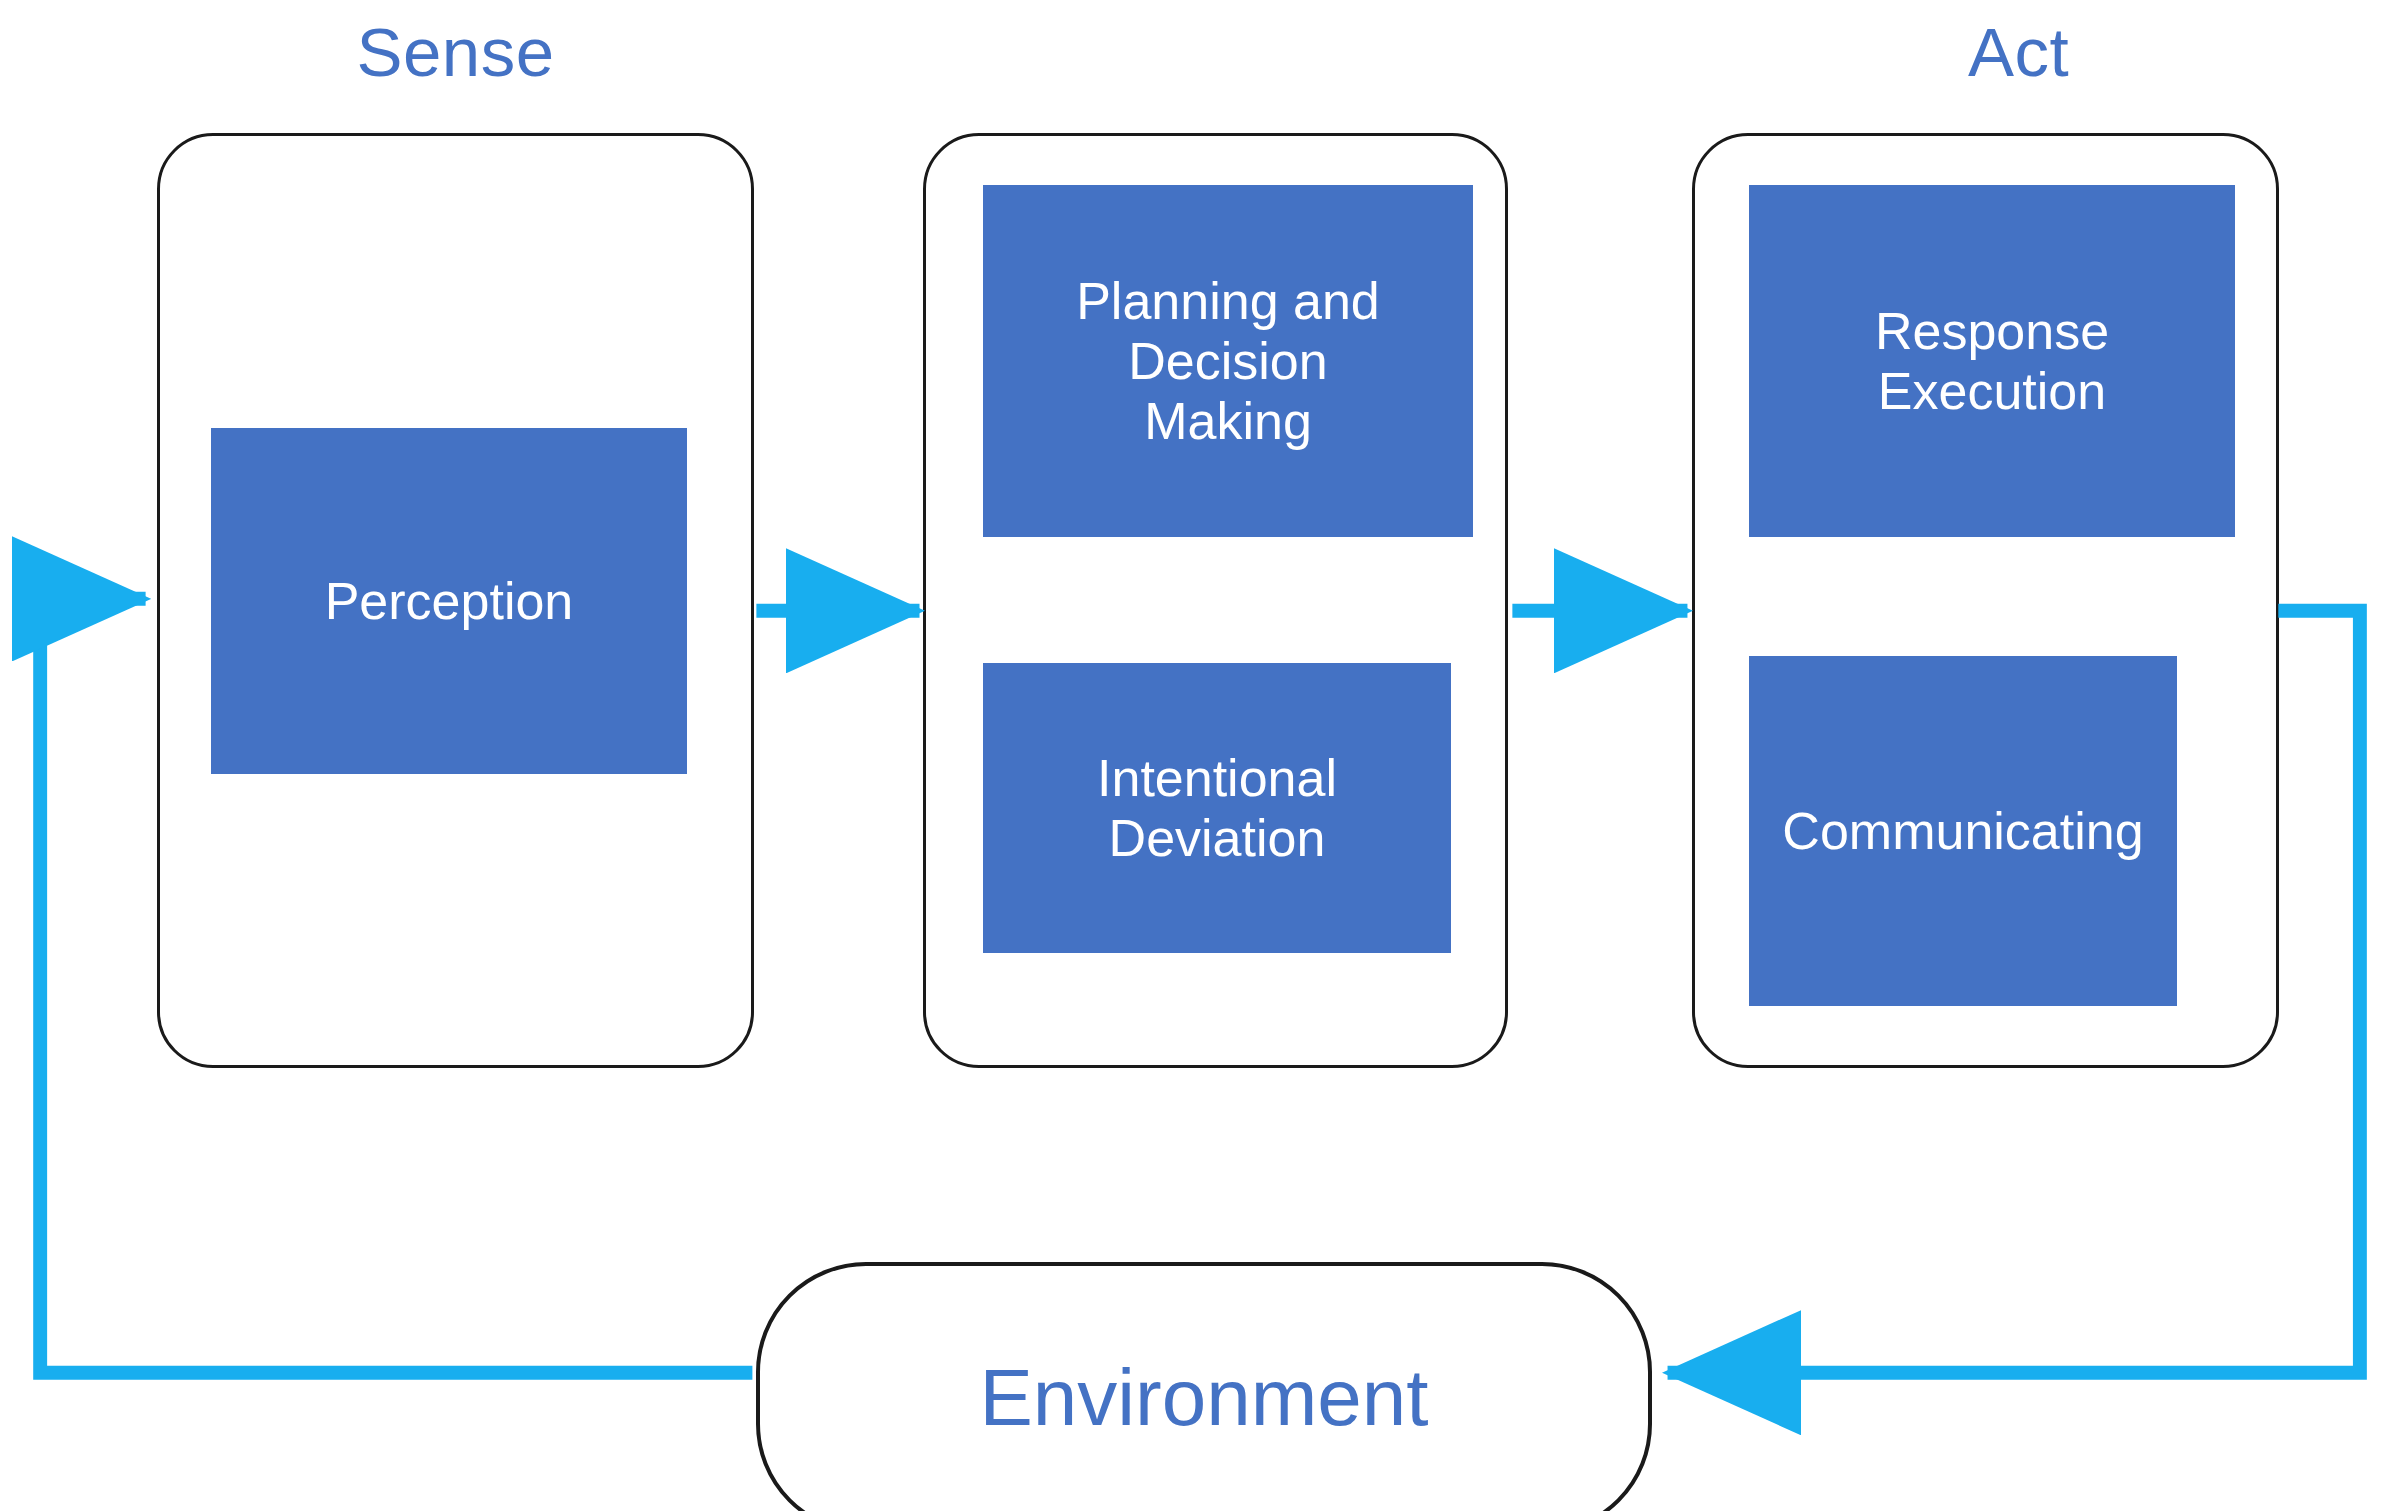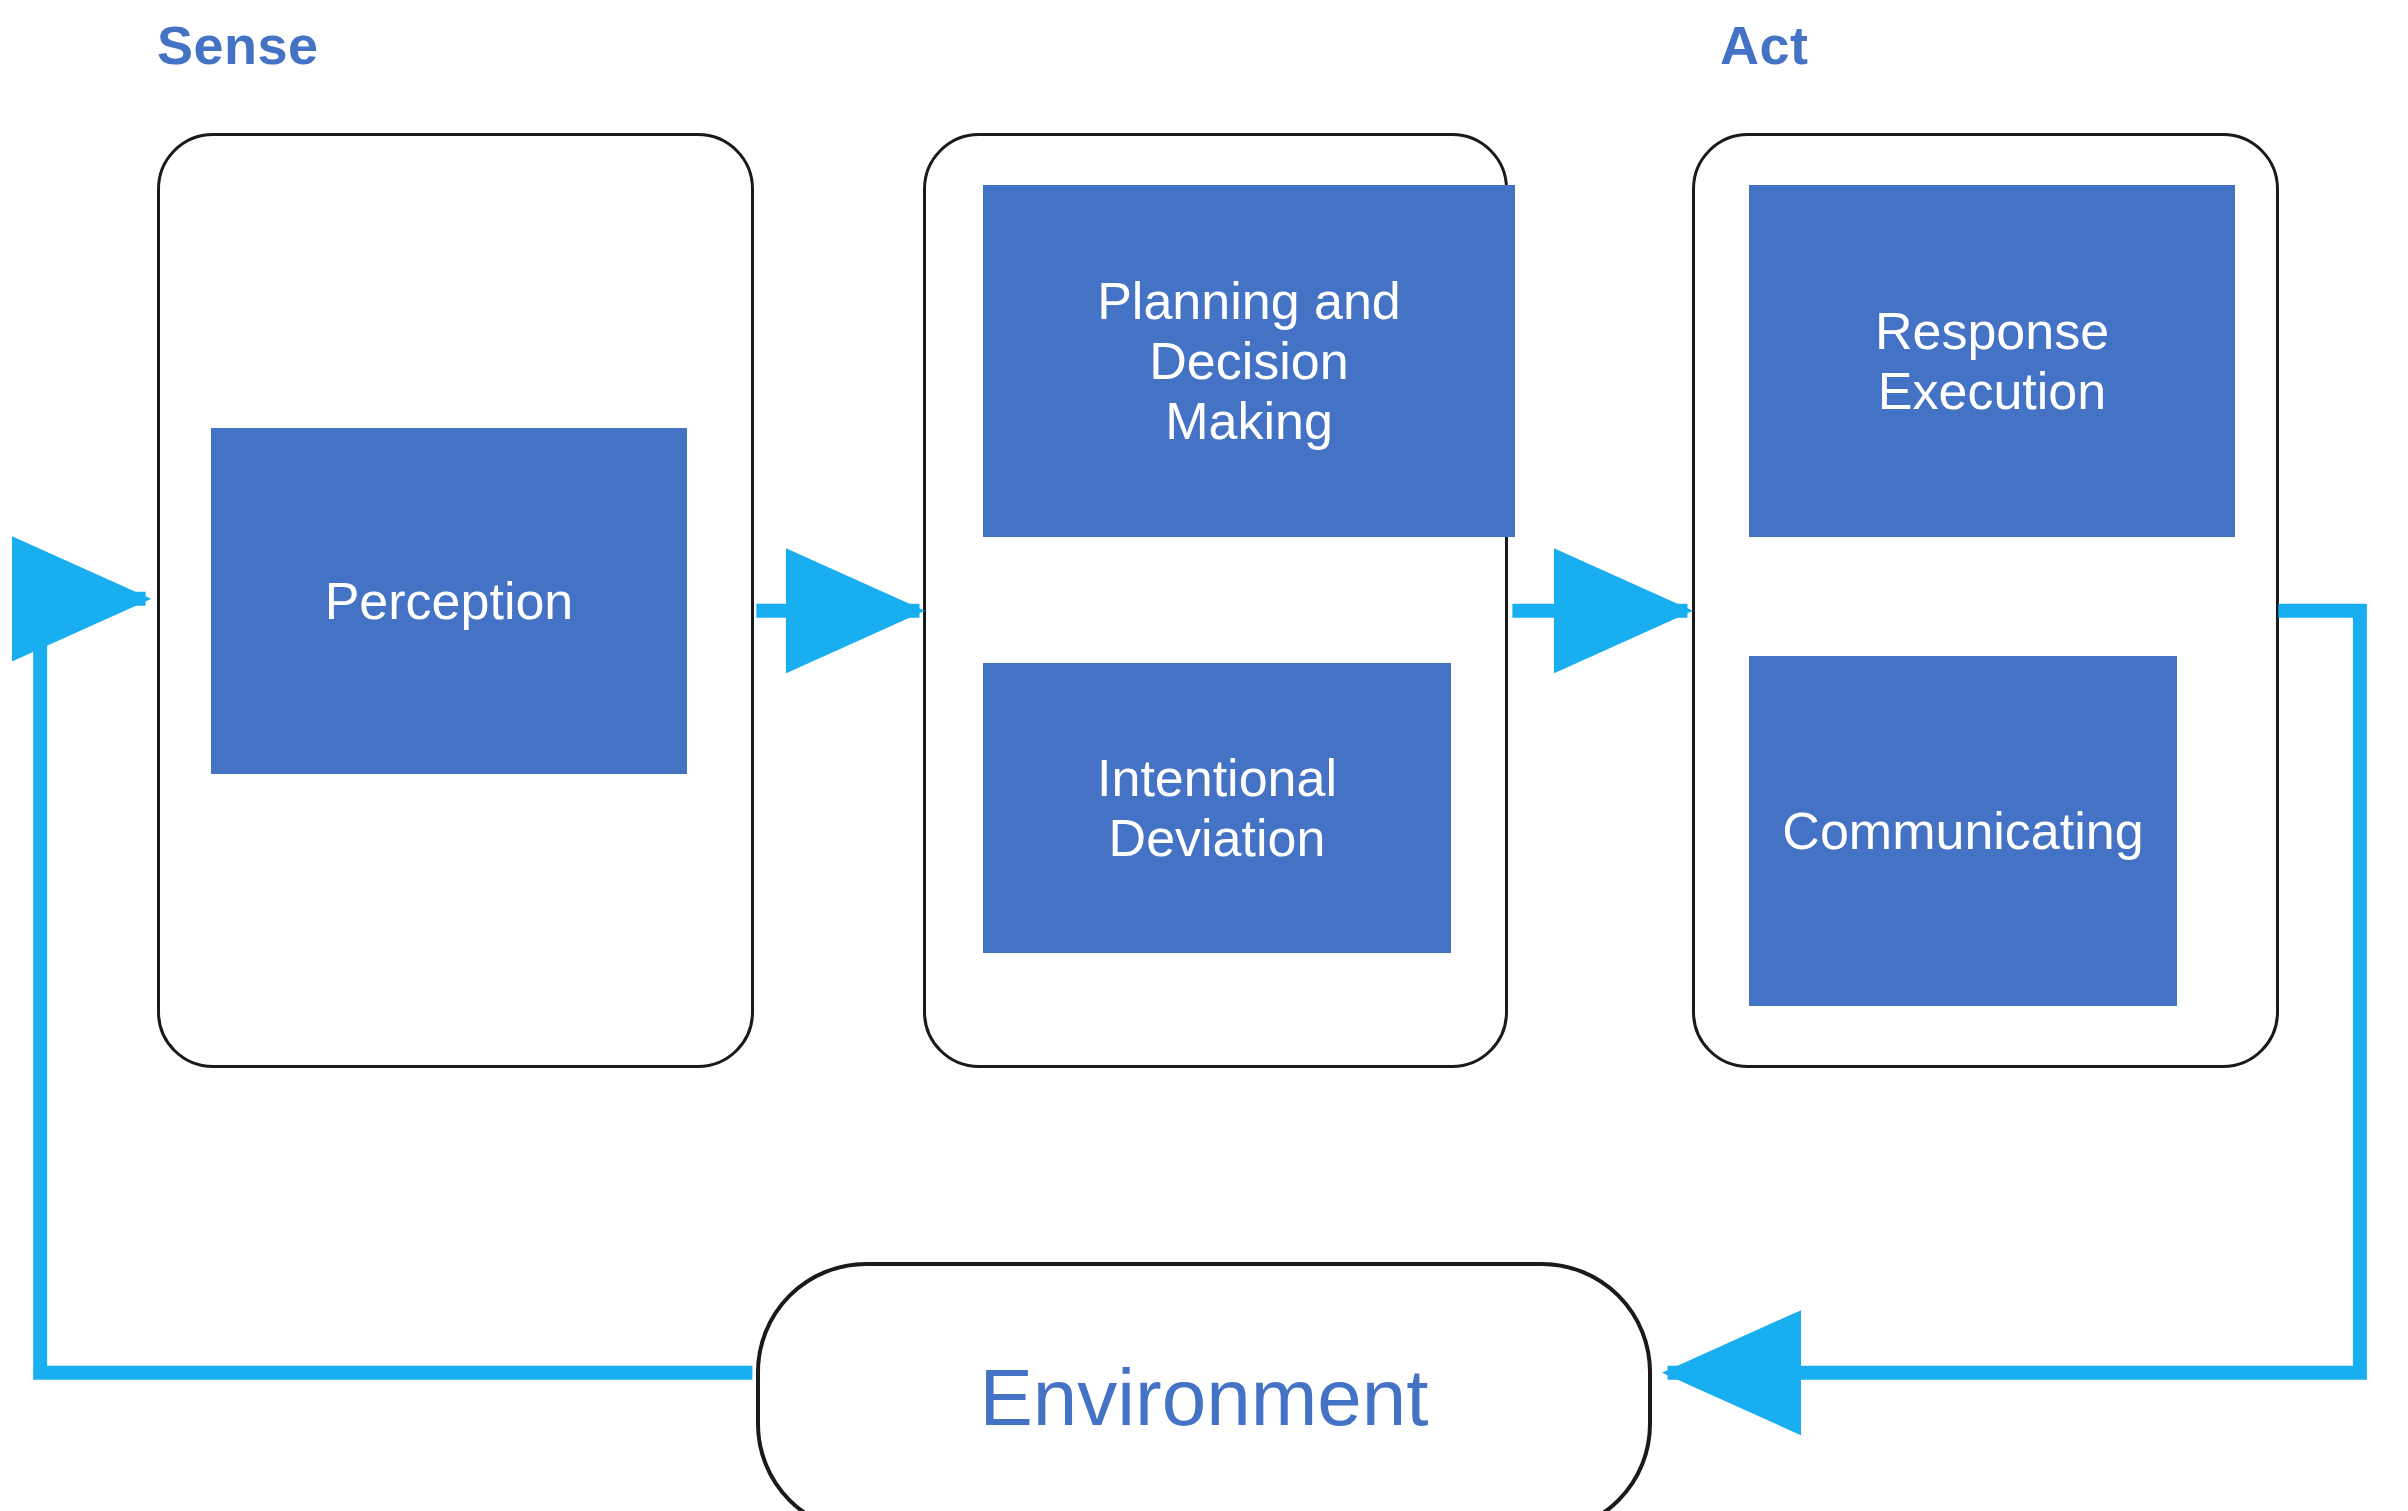--- a/index.html
+++ b/index.html
@@ -12,23 +12,24 @@
     width: 2409px;
     height: 1511px;
     background: #ffffff;
     overflow: hidden;
     font-family: "Liberation Sans", sans-serif;
   }
 
   
   .col-heading {
     position: absolute;
+    text-align: center;
     color: #4472C4;
-    font-size: 54px;
-    font-weight: 700;
+    font-size: 69px;
+    font-weight: 400;
     line-height: 1;
     letter-spacing: 0.5px;
     white-space: nowrap;
   }
   #heading-sense  { left: 157px;  top: 18px; width: 597px; }
   #heading-decide { left: 923px;  top: 18px; width: 597px; }
   #heading-act    { left: 1720px; top: 18px; width: 597px; }
 
   
   .stage-box {
@@ -52,21 +53,21 @@
     justify-content: center;
     text-align: center;
     font-size: 52px;
     font-weight: 400;
     line-height: 1.16;
     box-sizing: border-box;
     padding: 4px 10px;
     white-space: pre-line;
   }
   #block-perception        { left: 211px;  top: 428px; width: 476px; height: 346px; }
-  #block-planning          { left: 983px;  top: 185px; width: 532px; height: 352px; }
+  #block-planning          { left: 983px;  top: 185px; width: 490px; height: 352px; }
   #block-intentional       { left: 983px;  top: 663px; width: 468px; height: 290px; }
   #block-response          { left: 1749px; top: 185px; width: 486px; height: 352px; }
   #block-communicating     { left: 1749px; top: 633px; width: 428px; height: 350px; margin-top: 23px; }
 
   
   #box-environment {
     position: absolute;
     left: 756px;
     top: 1262px;
     width: 896px;

